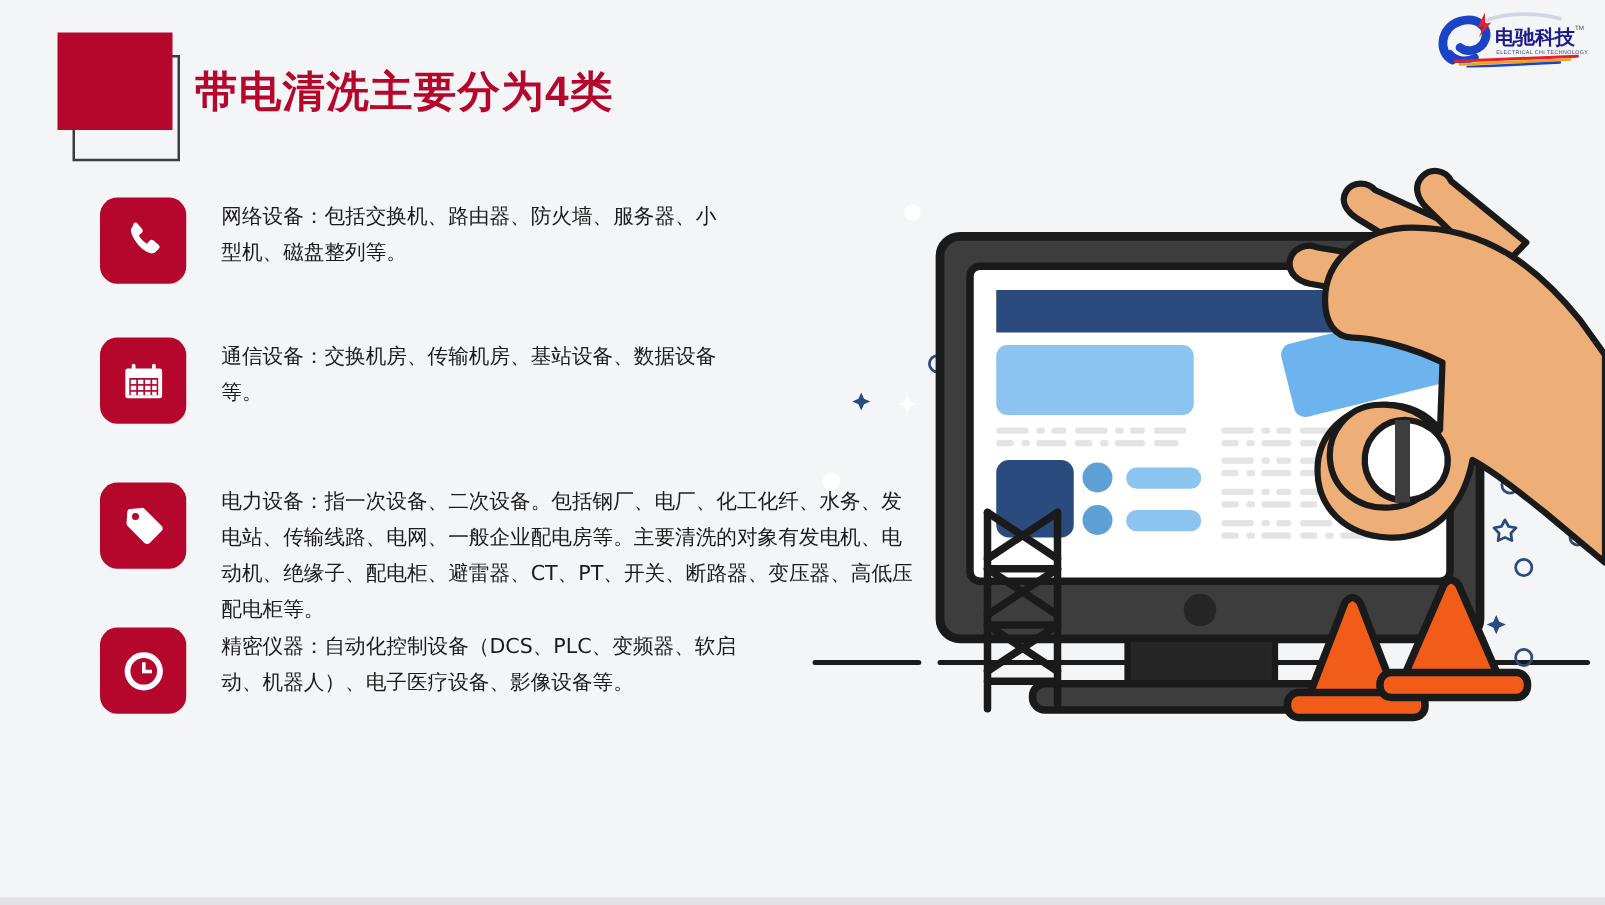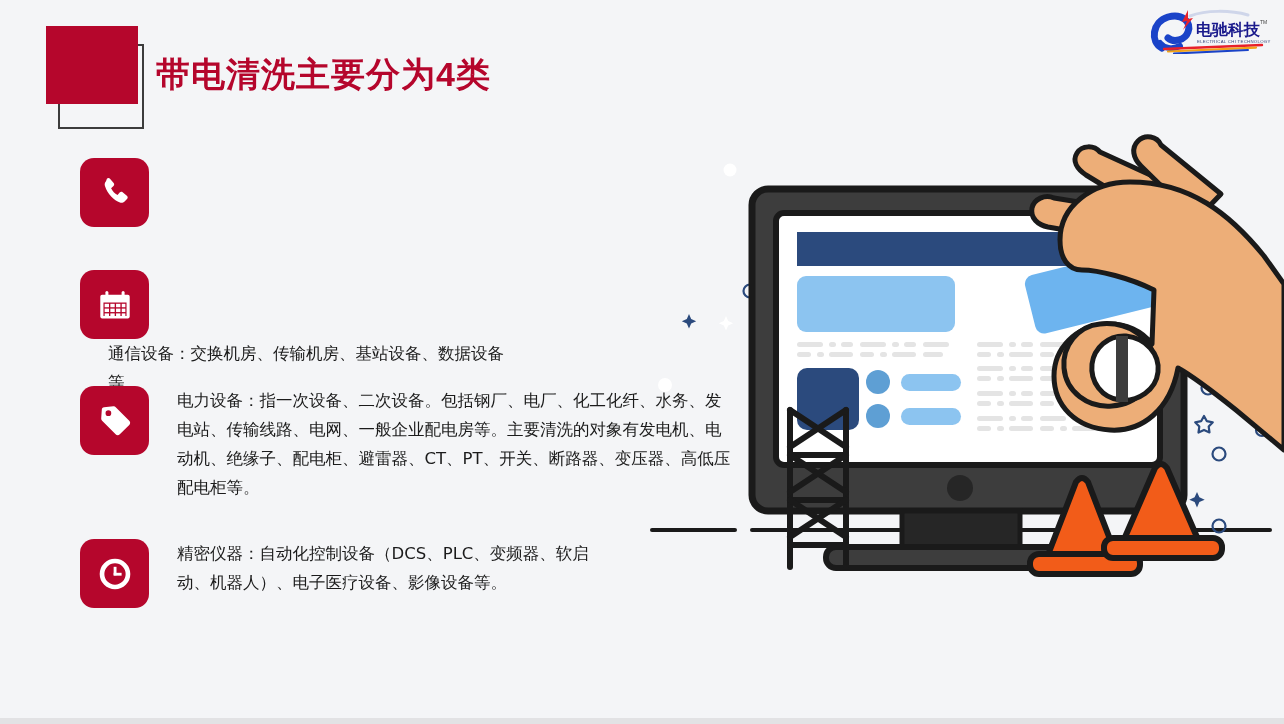--- a/index.html
+++ b/index.html
@@ -138,23 +138,24 @@
 </div>
 
 <div class="list">
 
   <div class="bullet-row" style="top:0px;">
     <div class="badge">
       <svg width="36" height="36" viewBox="0 0 24 24">
         <path fill="#ffffff" d="M6.6 2.5c.6-.6 1.6-.6 2.2.1l2.3 2.8c.5.6.5 1.5-.1 2l-1.6 1.4c.9 1.9 2.4 3.5 4.3 4.5l1.4-1.6c.5-.6 1.4-.7 2-.2l2.8 2.3c.7.6.8 1.6.1 2.2l-1.6 1.6c-.8.8-2 1.1-3.1.7C11.4 17 7 12.6 5.3 7.3c-.4-1.1-.1-2.3.7-3.1z"></path>
       </svg>
     </div>
+    <div class="bullet-text w-narrow">网络设备：包括交换机、路由器、防火墙、服务器、小型机、磁盘整列等。</div>
   </div>
 
-  <div class="bullet-row" style="top:112px;flex-direction:column;">
+  <div class="bullet-row" style="top:112px;">
     <div class="badge">
       <svg width="36" height="36" viewBox="0 0 24 24">
         <rect x="5.6" y="2.6" width="2" height="4.2" rx="1" fill="#fff"></rect>
         <rect x="16.4" y="2.6" width="2" height="4.2" rx="1" fill="#fff"></rect>
         <path fill="#ffffff" d="M3.4 5.2h17.2c.7 0 1.2.6 1.2 1.3v13.2c0 .7-.5 1.3-1.2 1.3H3.4c-.7 0-1.2-.6-1.2-1.3V6.5c0-.7.5-1.3 1.2-1.3zm.9 5.1v9.1h15.4v-9.1z"></path>
         <g fill="#ffffff">
           <rect x="5.1" y="11.2" width="2.9" height="2.3"></rect>
           <rect x="8.9" y="11.2" width="2.9" height="2.3"></rect>
           <rect x="12.7" y="11.2" width="2.9" height="2.3"></rect>
           <rect x="16.5" y="11.2" width="2.4" height="2.3"></rect>
@@ -174,21 +175,21 @@
 
   <div class="bullet-row" style="top:228px;justify-content:space-between;">
     <div class="badge">
       <svg width="36" height="36" viewBox="0 0 24 24">
         <path fill="#ffffff" d="M3.2 4.5c0-.9.6-1.6 1.5-1.7l6.2-.6c.6-.1 1.2.1 1.6.6l9 9c.8.8.8 2 0 2.8l-6.3 6.3c-.8.8-2 .8-2.8 0l-9-9c-.4-.4-.6-1-.6-1.6zm4.4 4.2a1.9 1.9 0 1 0 0-3.8 1.9 1.9 0 0 0 0 3.8z"></path>
       </svg>
     </div>
     <div class="bullet-text w-wide">电力设备：指一次设备、二次设备。包括钢厂、电厂、化工化纤、水务、发电站、传输线路、电网、一般企业配电房等。主要清洗的对象有发电机、电动机、绝缘子、配电柜、避雷器、CT、PT、开关、断路器、变压器、高低压配电柜等。</div>
   </div>
 
-  <div class="bullet-row" style="top:381px;">
+  <div class="bullet-row" style="top:344px;">
     <div class="badge">
       <svg width="36" height="36" viewBox="0 0 24 24">
         <path fill="#ffffff" d="M12 1.8A10.2 10.2 0 1 0 12 22.2 10.2 10.2 0 0 0 12 1.8zm0 3.1a7.1 7.1 0 1 1 0 14.2 7.1 7.1 0 0 1 0-14.2z"></path>
         <rect x="11.1" y="7.2" width="1.9" height="5.7" fill="#ffffff"></rect>
         <rect x="11.1" y="11.2" width="5.3" height="1.9" fill="#ffffff"></rect>
       </svg>
     </div>
     <div class="bullet-text w-mid">精密仪器：自动化控制设备（DCS、PLC、变频器、软启动、机器人）、电子医疗设备、影像设备等。</div>
   </div>
 

